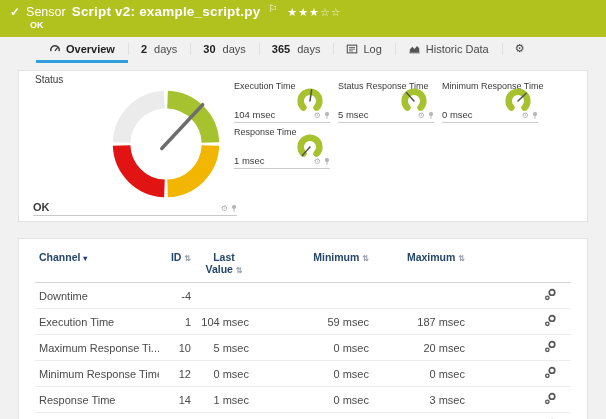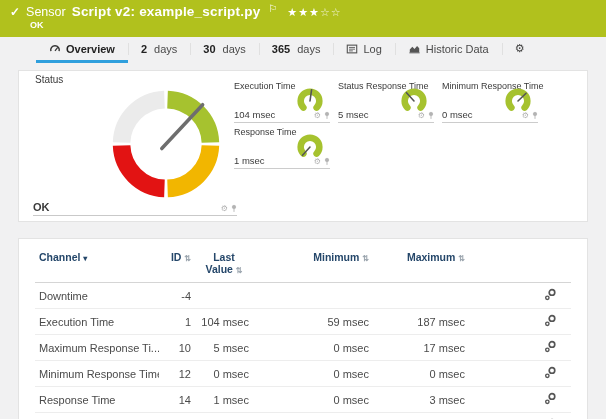--- a/index.html
+++ b/index.html
@@ -300,21 +300,21 @@
           <td class="c-act"><svg class="gears-svg" viewBox="0 0 14 14">
                 <circle cx="8.6" cy="4.8" r="3" stroke-width="1.8"></circle>
                 <circle cx="3.6" cy="10.6" r="1.8" stroke-width="1.5"></circle>
               </svg></td>
         </tr>
         <tr>
           <td class="c-channel">Maximum Response Ti...</td>
           <td>10</td>
           <td>5 msec</td>
           <td>0 msec</td>
-          <td>17 msec</td>
+          <td>20 msec</td>
           <td class="c-act"><svg class="gears-svg" viewBox="0 0 14 14">
                 <circle cx="8.6" cy="4.8" r="3" stroke-width="1.8"></circle>
                 <circle cx="3.6" cy="10.6" r="1.8" stroke-width="1.5"></circle>
               </svg></td>
         </tr>
         <tr>
           <td class="c-channel">Minimum Response Time</td>
           <td>12</td>
           <td>0 msec</td>
           <td>0 msec</td>

